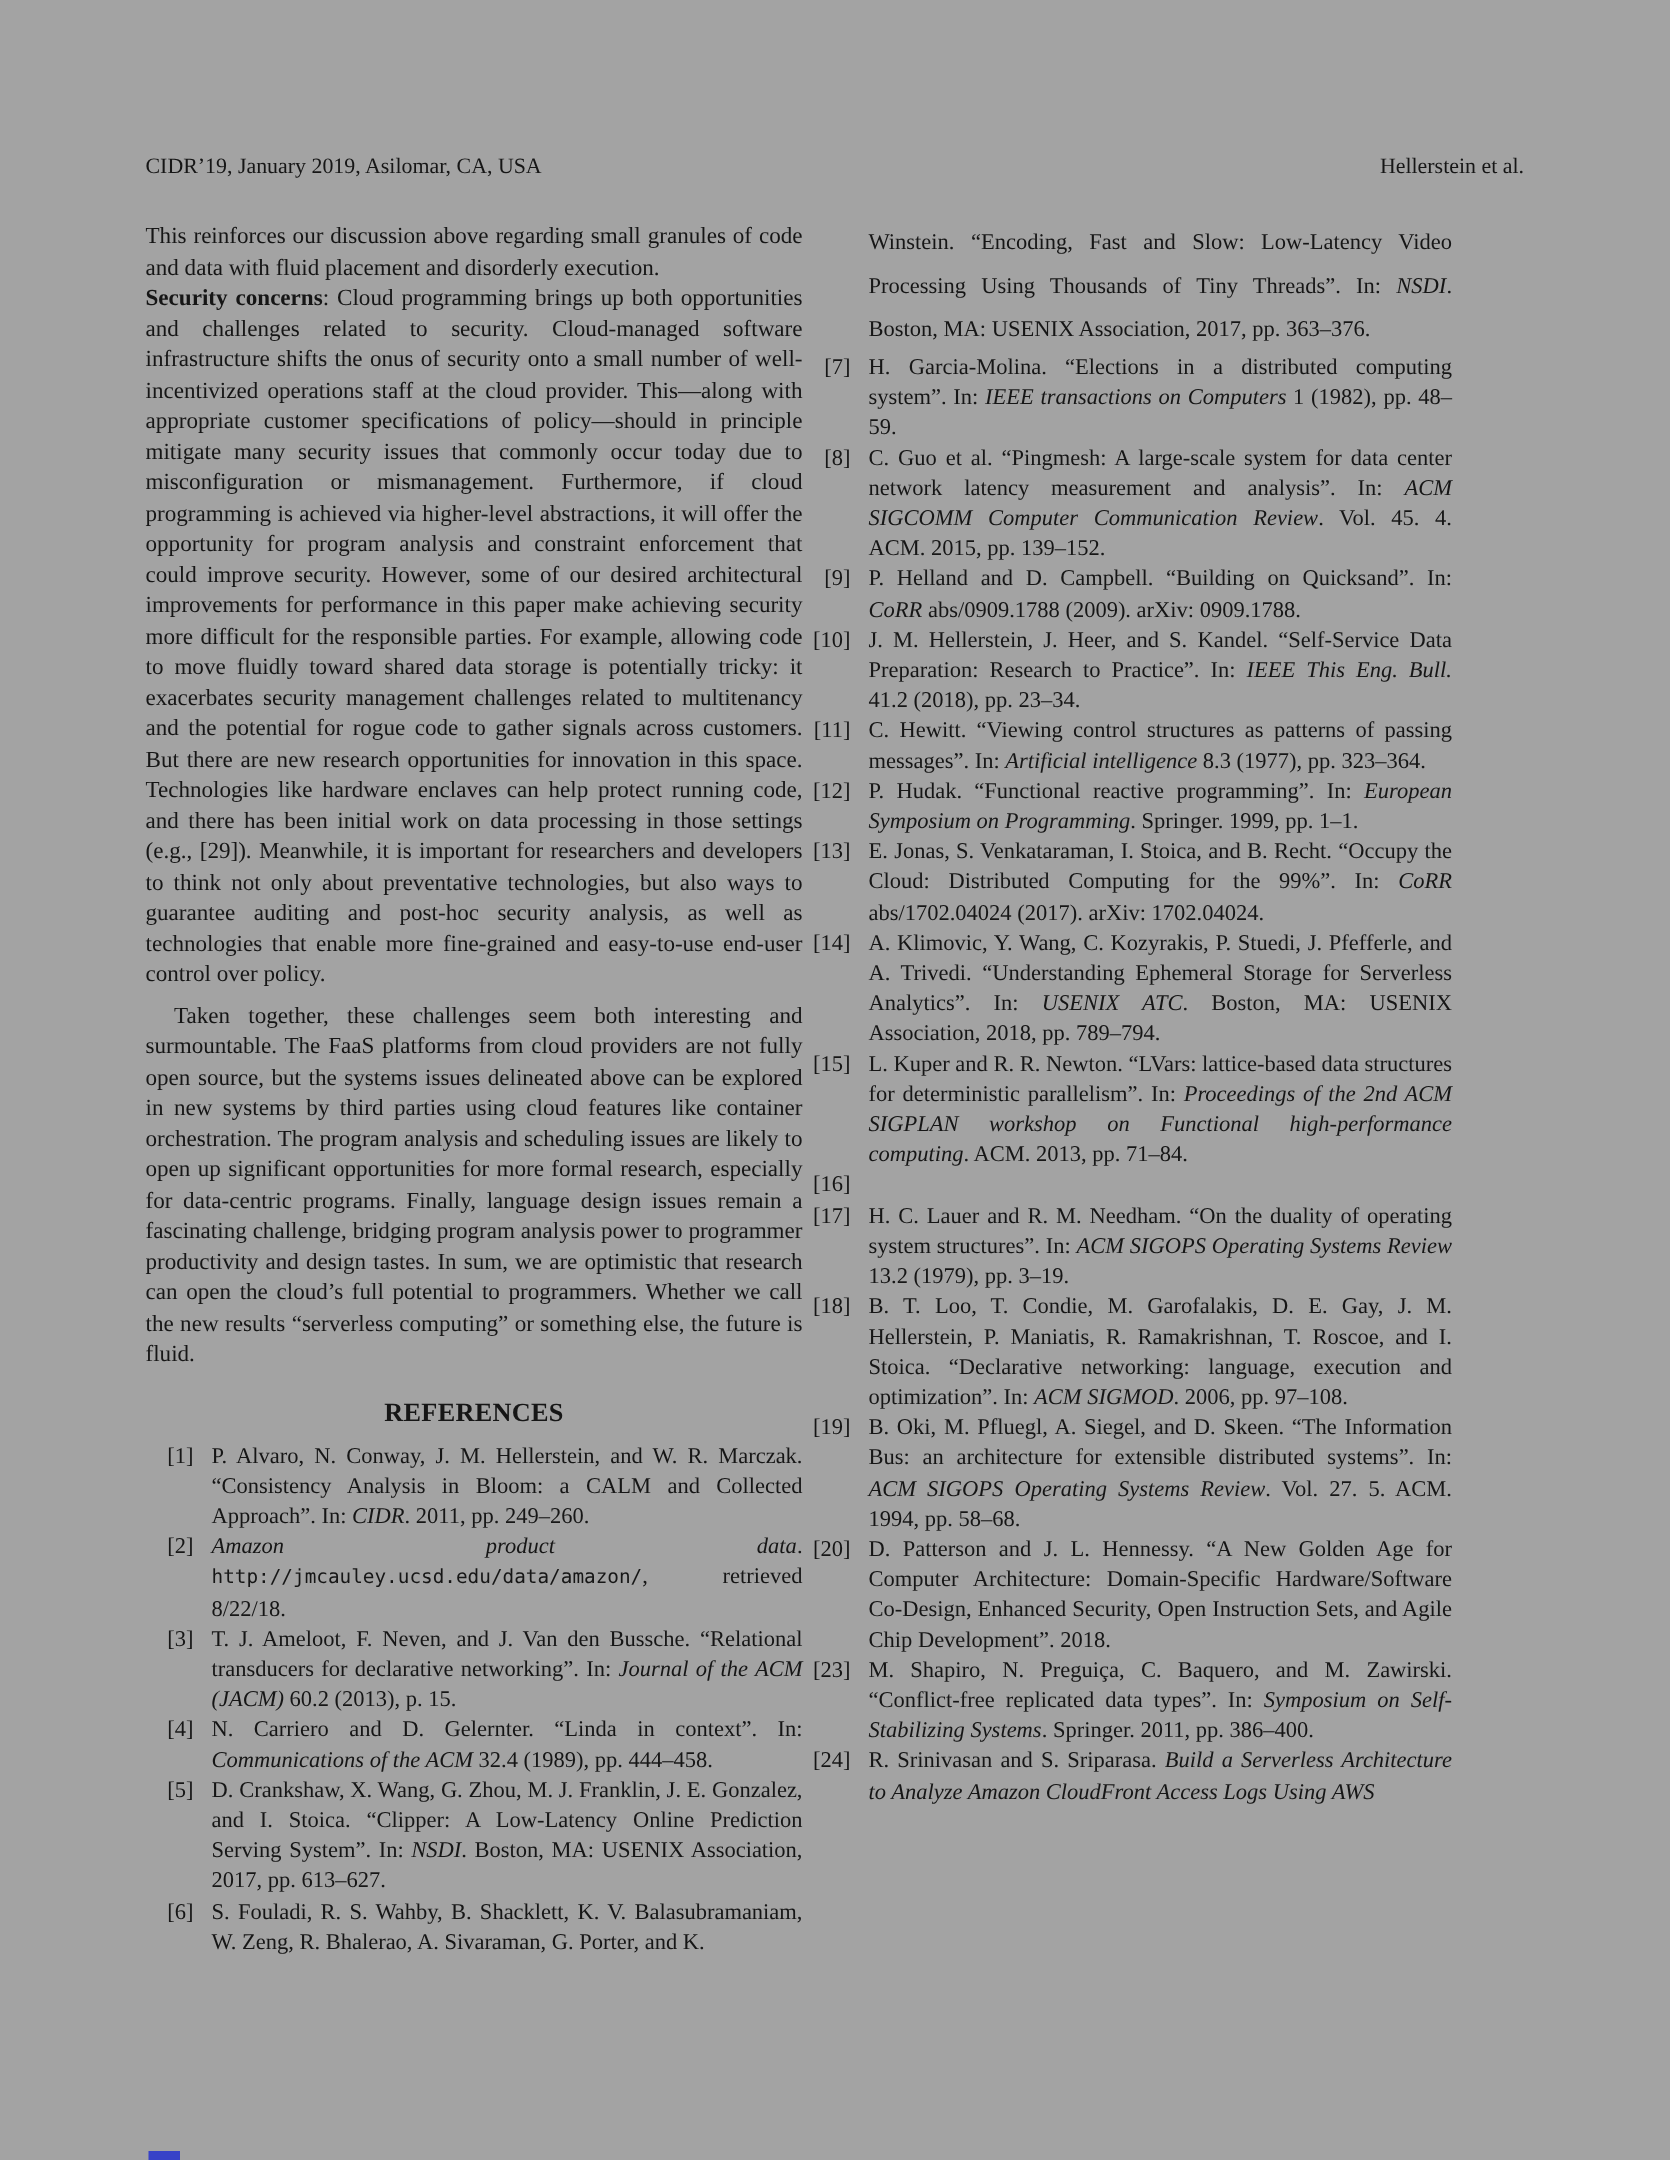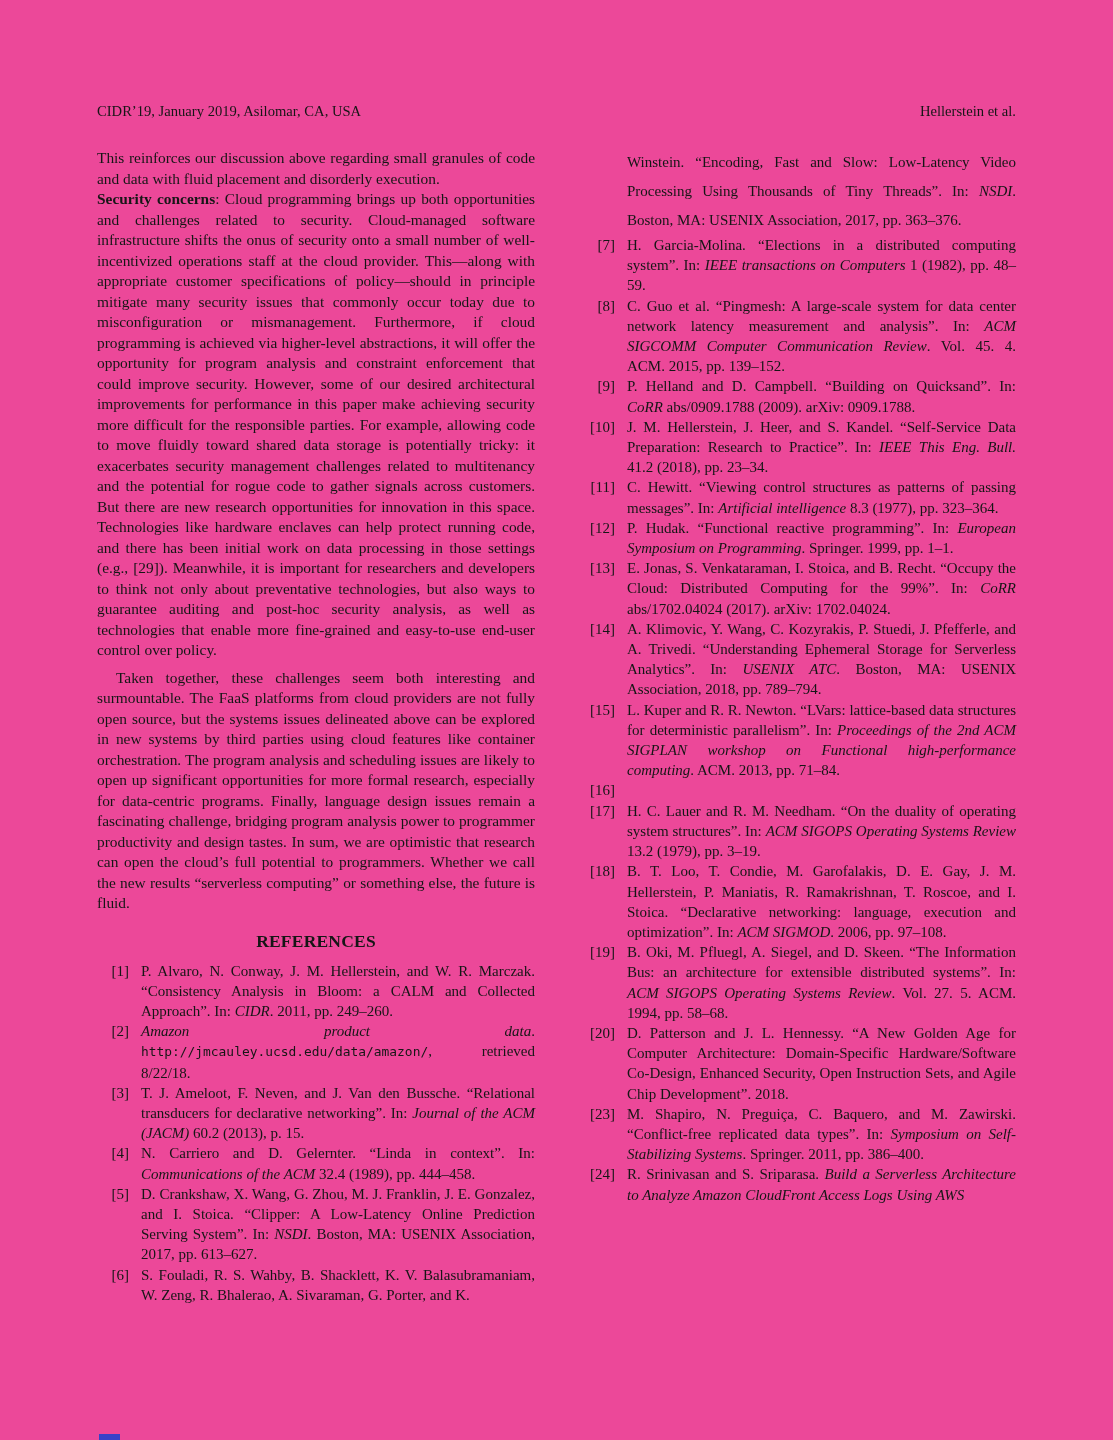--- a/index.html
+++ b/index.html
@@ -1,42 +1,41 @@
 <!DOCTYPE html>
 <html><head>
 <meta charset="utf-8">
 <style>
   * { box-sizing: border-box; }
   html, body { margin: 0; padding: 0; background: #ffffff; }
   .page {
     position: relative;
     width: 1113px;
     height: 1440px;
-    background: #ec4899;
+    background: #a3a3a3;
     color: #161616;
     font-family: "Liberation Serif", serif;
     overflow: hidden;
   }
   .running-header {
     position: absolute;
     top: 102px;
     left: 97px;
     width: 919px;
     display: flex;
     justify-content: space-between;
     font-size: 14.6px;
     line-height: 18px;
   }
   .columns {
     position: absolute;
     top: 148px;
     left: 97px;
     width: 919px;
     display: flex;
-    column-gap: 48px;
   }
   .col-left  { width: 438px; }
   .col-right { width: 433px; }
   p.body-para {
     margin: 0;
     font-size: 15.4px;
     line-height: 20.5px;
     text-align: justify;
   }
   p.body-para.indent { text-indent: 19px; margin-top: 7px; }

